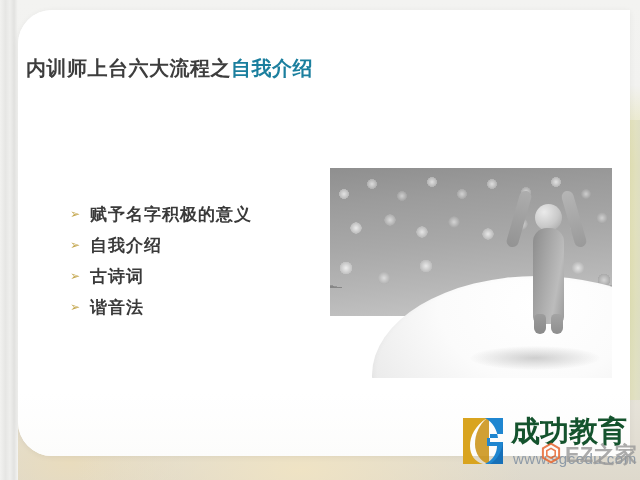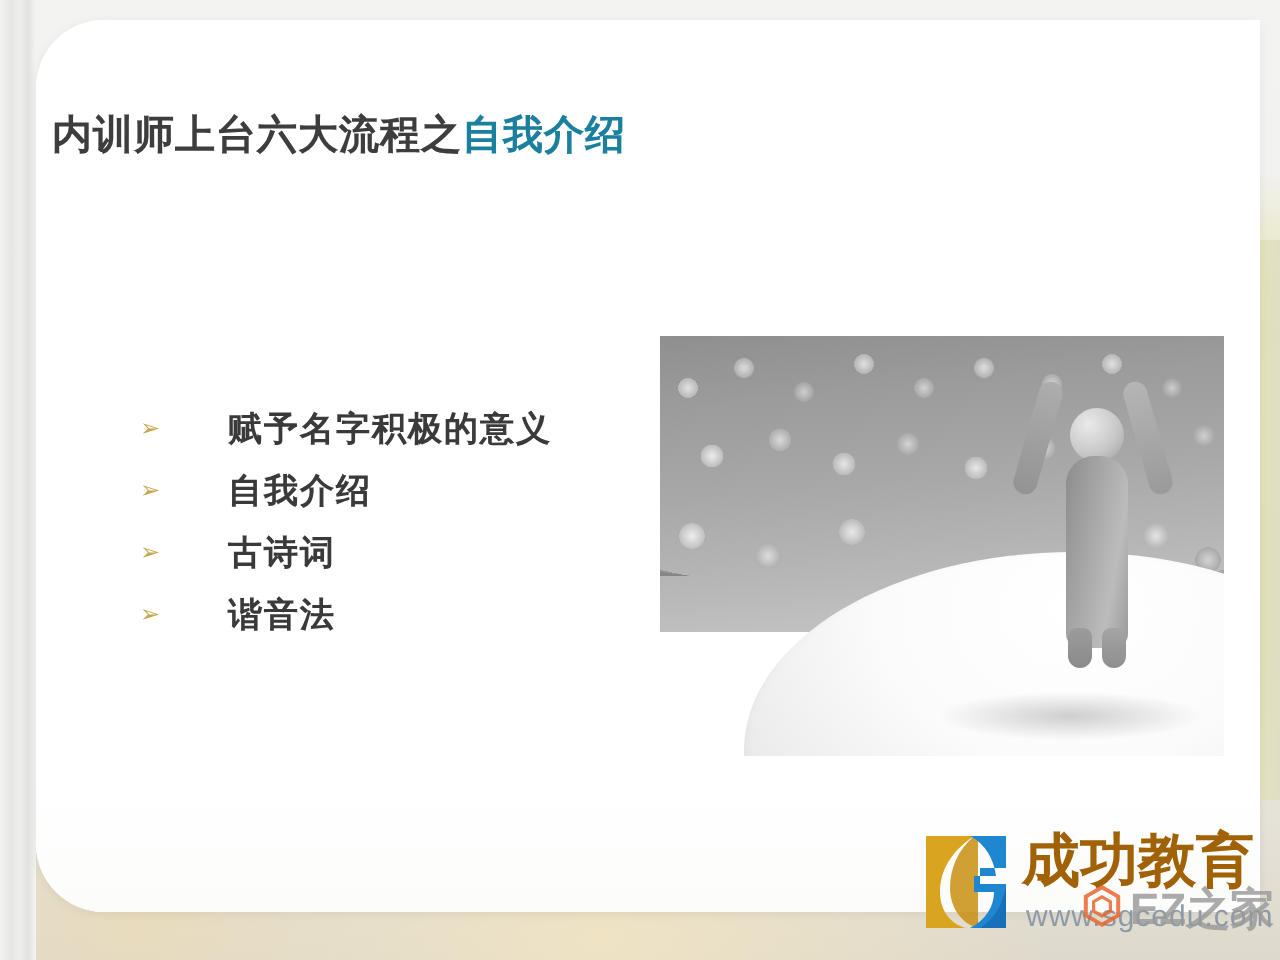--- a/index.html
+++ b/index.html
@@ -101,21 +101,20 @@
     line-height: 1;
     transform: translateY(-2px);
   }
   .bullet-text {
     color: #3a3a3a;
     font-size: 17px;
     font-weight: bold;
     letter-spacing: 1px;
     white-space: nowrap;
     line-height: 1;
-    margin-left: 24px;
   }
 
   
   #photo {
     position: absolute;
     left: 312px;
     top: 158px;
     width: 282px;
     height: 210px;
     background: #ffffff;
@@ -241,21 +240,21 @@
     width: 185px;
     height: 62px;
   }
   #logo-mark { position: absolute; left: 2px; top: 2px; width: 52px; height: 56px; }
   #logo-word {
     position: absolute;
     left: 56px;
     top: 6px;
     font-size: 29px;
     font-weight: bold;
-    color: #a16207;
+    color: #14532d;
     letter-spacing: 0px;
     white-space: nowrap;
     line-height: 1.1;
   }
   #logo-url {
     position: absolute;
     left: 58px;
     top: 40px;
     font-size: 15px;
     color: #8d9aa8;

